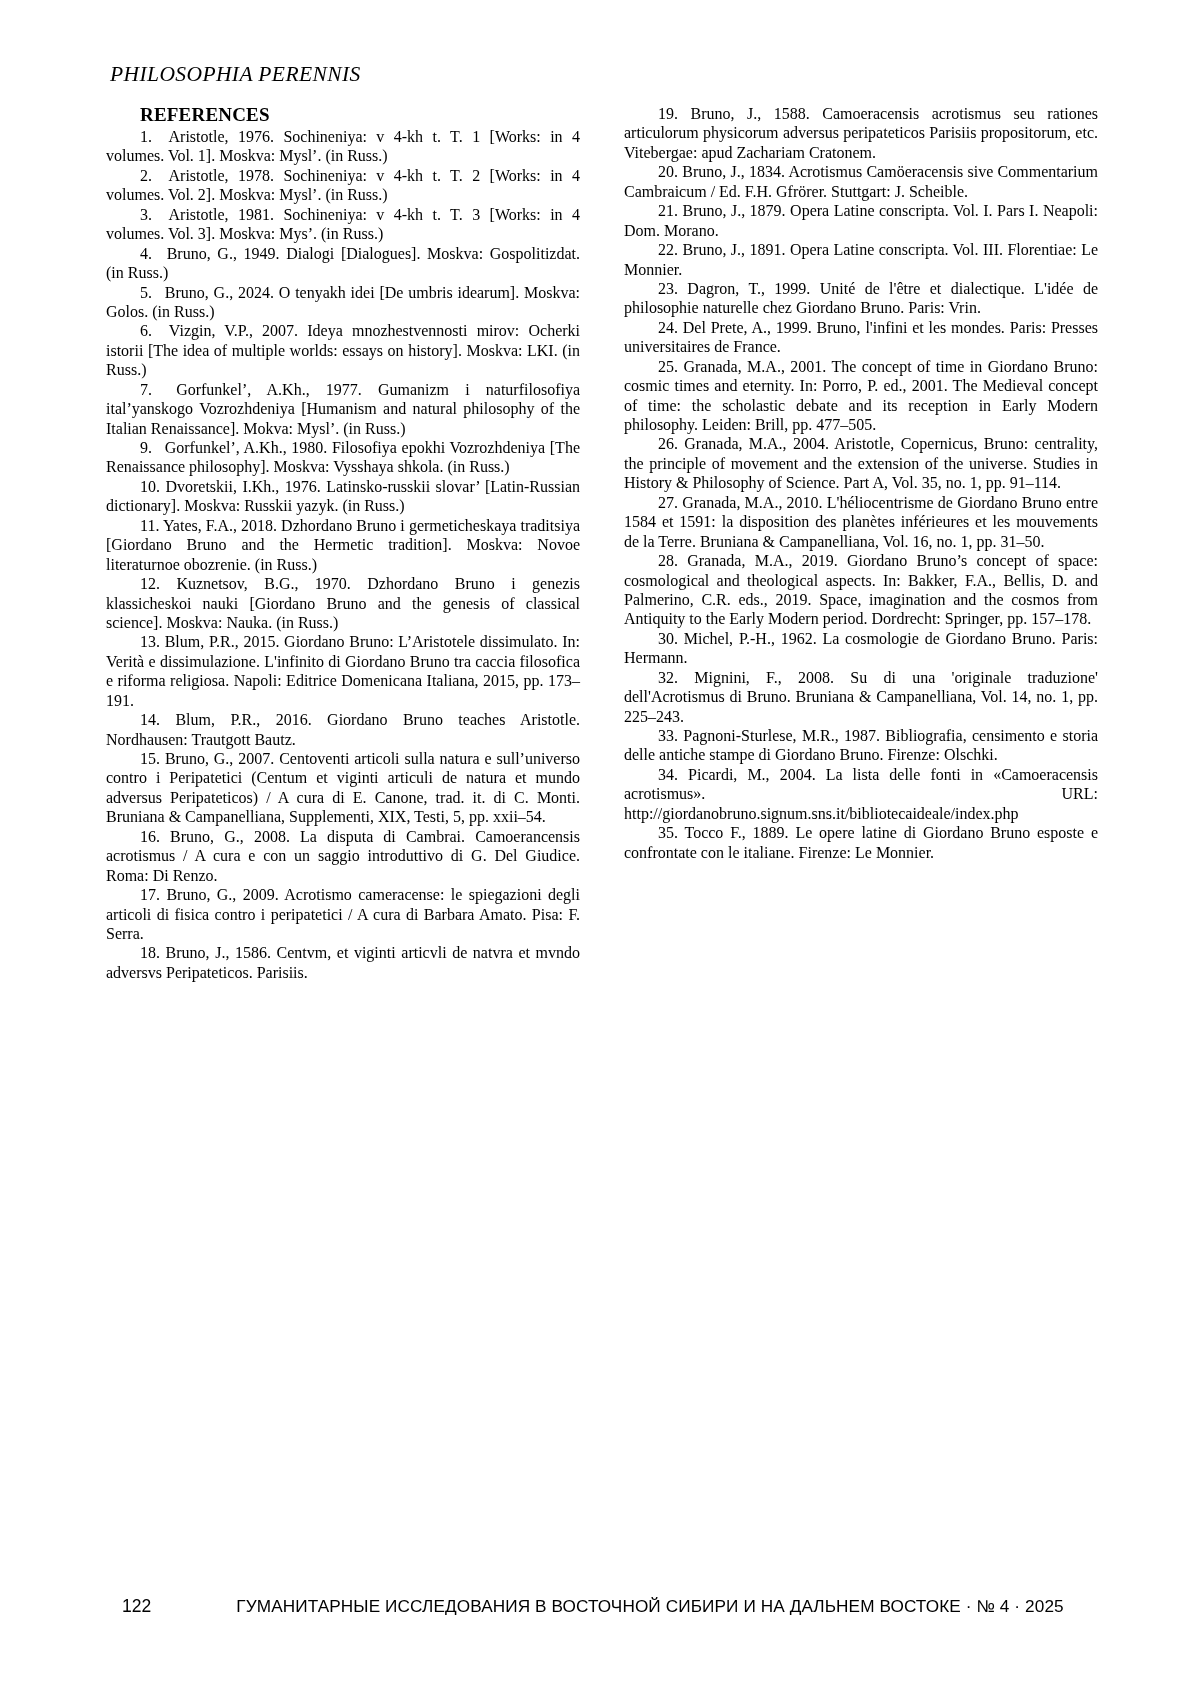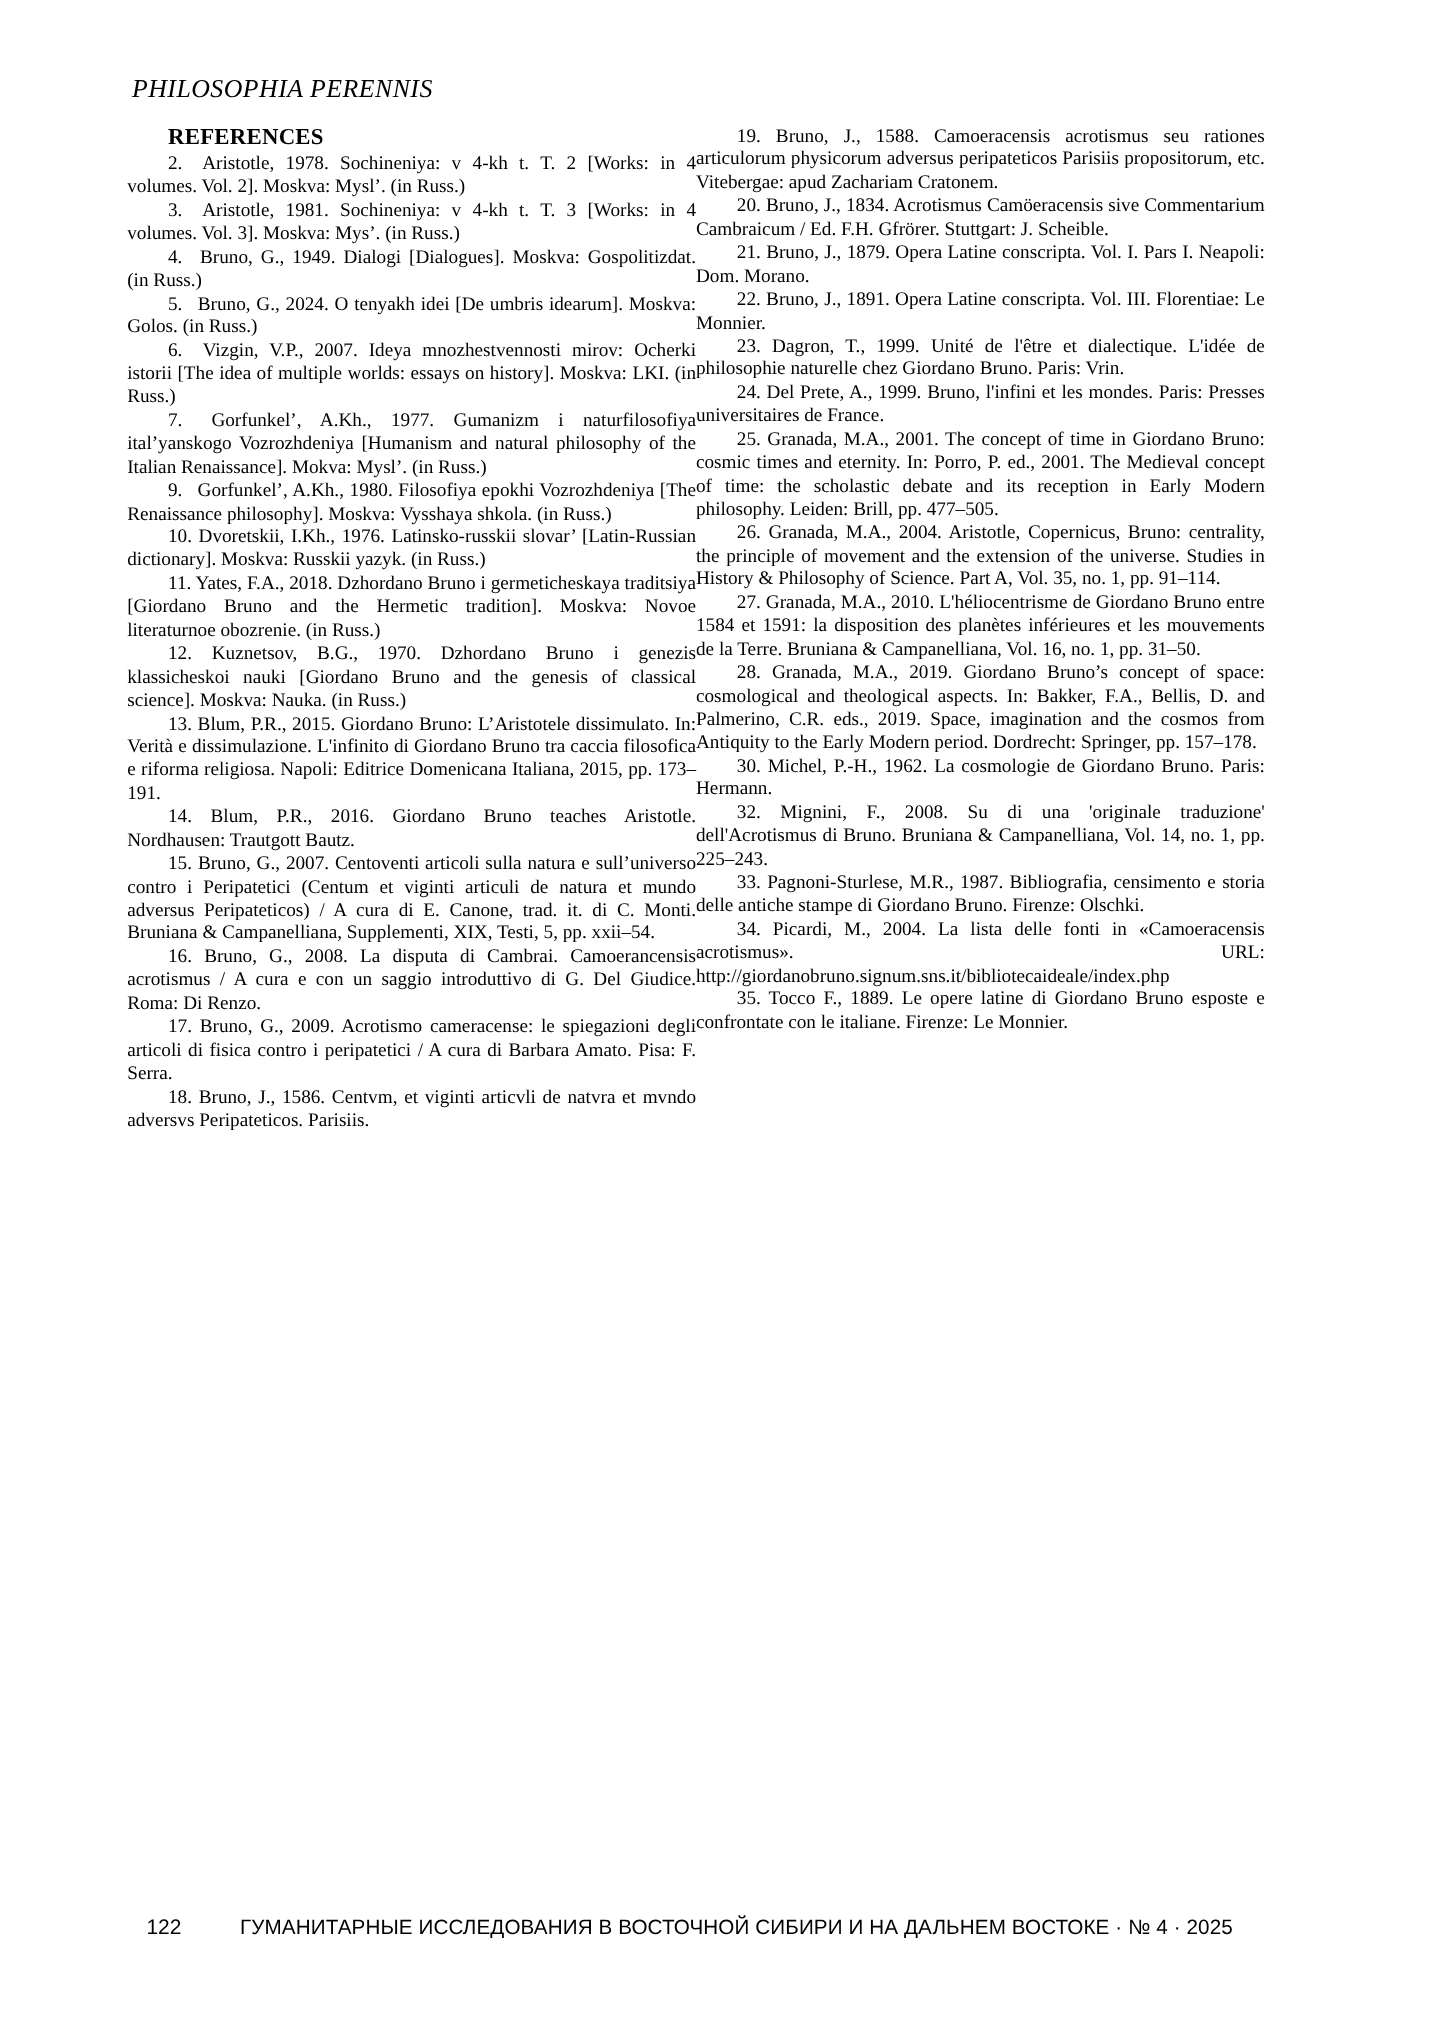--- a/index.html
+++ b/index.html
@@ -30,20 +30,21 @@
     font-size: 21.5px;
     letter-spacing: 0.4px;
     font-weight: normal;
   }
   .columns {
     position: absolute;
     left: 106px;
     top: 104px;
     width: 992px;
     display: flex;
+    gap: 44px;
   }
   .col {
     width: 474px;
   }
   .section-title {
     font-weight: bold;
     font-size: 19px;
     margin: 0 0 1px 34px;
     letter-spacing: 0.2px;
   }
@@ -68,37 +69,39 @@
     top: 0;
     font-family: "Liberation Sans", sans-serif;
     font-size: 17.5px;
     margin-left: 12px;
   }
   .footer-journal {
     position: absolute;
     left: 200px;
     top: 0;
     width: 900px;
+    text-align: center;
     font-family: "Liberation Sans", sans-serif;
     font-size: 17.2px;
     letter-spacing: 0.1px;
   }
 </style>
 </head>
 <body>
 
 <div class="page">
 
   <div class="running-head">PHILOSOPHIA PERENNIS</div>
 
   <div class="columns">
 
     <div class="col">
       <div class="section-title">REFERENCES</div>
       <div id="left-list">
+          <p class="ref">1.  Aristotle, 1976. Sochineniya: v 4-kh t. T. 1 [Works: in 4 volumes. Vol. 1]. Moskva: Mysl’. (in Russ.)</p>
           <p class="ref">2.  Aristotle, 1978. Sochineniya: v 4-kh t. T. 2 [Works: in 4 volumes. Vol. 2]. Moskva: Mysl’. (in Russ.)</p>
           <p class="ref">3.  Aristotle, 1981. Sochineniya: v 4-kh t. T. 3 [Works: in 4 volumes. Vol. 3]. Moskva: Mys’. (in Russ.)</p>
           <p class="ref">4.  Bruno, G., 1949. Dialogi [Dialogues]. Moskva: Gospolitizdat. (in Russ.)</p>
           <p class="ref">5.  Bruno, G., 2024. O tenyakh idei [De umbris idearum]. Moskva: Golos. (in Russ.)</p>
           <p class="ref">6.  Vizgin, V.P., 2007. Ideya mnozhestvennosti mirov: Ocherki istorii [The idea of multiple worlds: essays on history]. Moskva: LKI. (in Russ.)</p>
           <p class="ref">7.  Gorfunkel’, A.Kh., 1977. Gumanizm i naturfilosofiya ital’yanskogo Vozrozhdeniya [Humanism and natural philosophy of the Italian Renaissance]. Mokva: Mysl’. (in Russ.)</p>
           <p class="ref">9.  Gorfunkel’, A.Kh., 1980. Filosofiya epokhi Vozrozhdeniya [The Renaissance philosophy]. Moskva: Vysshaya shkola. (in Russ.)</p>
           <p class="ref">10. Dvoretskii, I.Kh., 1976. Latinsko-russkii slovar’ [Latin-Russian dictionary]. Moskva: Russkii yazyk. (in Russ.)</p>
           <p class="ref">11. Yates, F.A., 2018. Dzhordano Bruno i germeticheskaya traditsiya [Giordano Bruno and the Hermetic tradition]. Moskva: Novoe literaturnoe obozrenie. (in Russ.)</p>
           <p class="ref">12. Kuznetsov, B.G., 1970. Dzhordano Bruno i genezis klassicheskoi nauki [Giordano Bruno and the genesis of classical science]. Moskva: Nauka. (in Russ.)</p>

